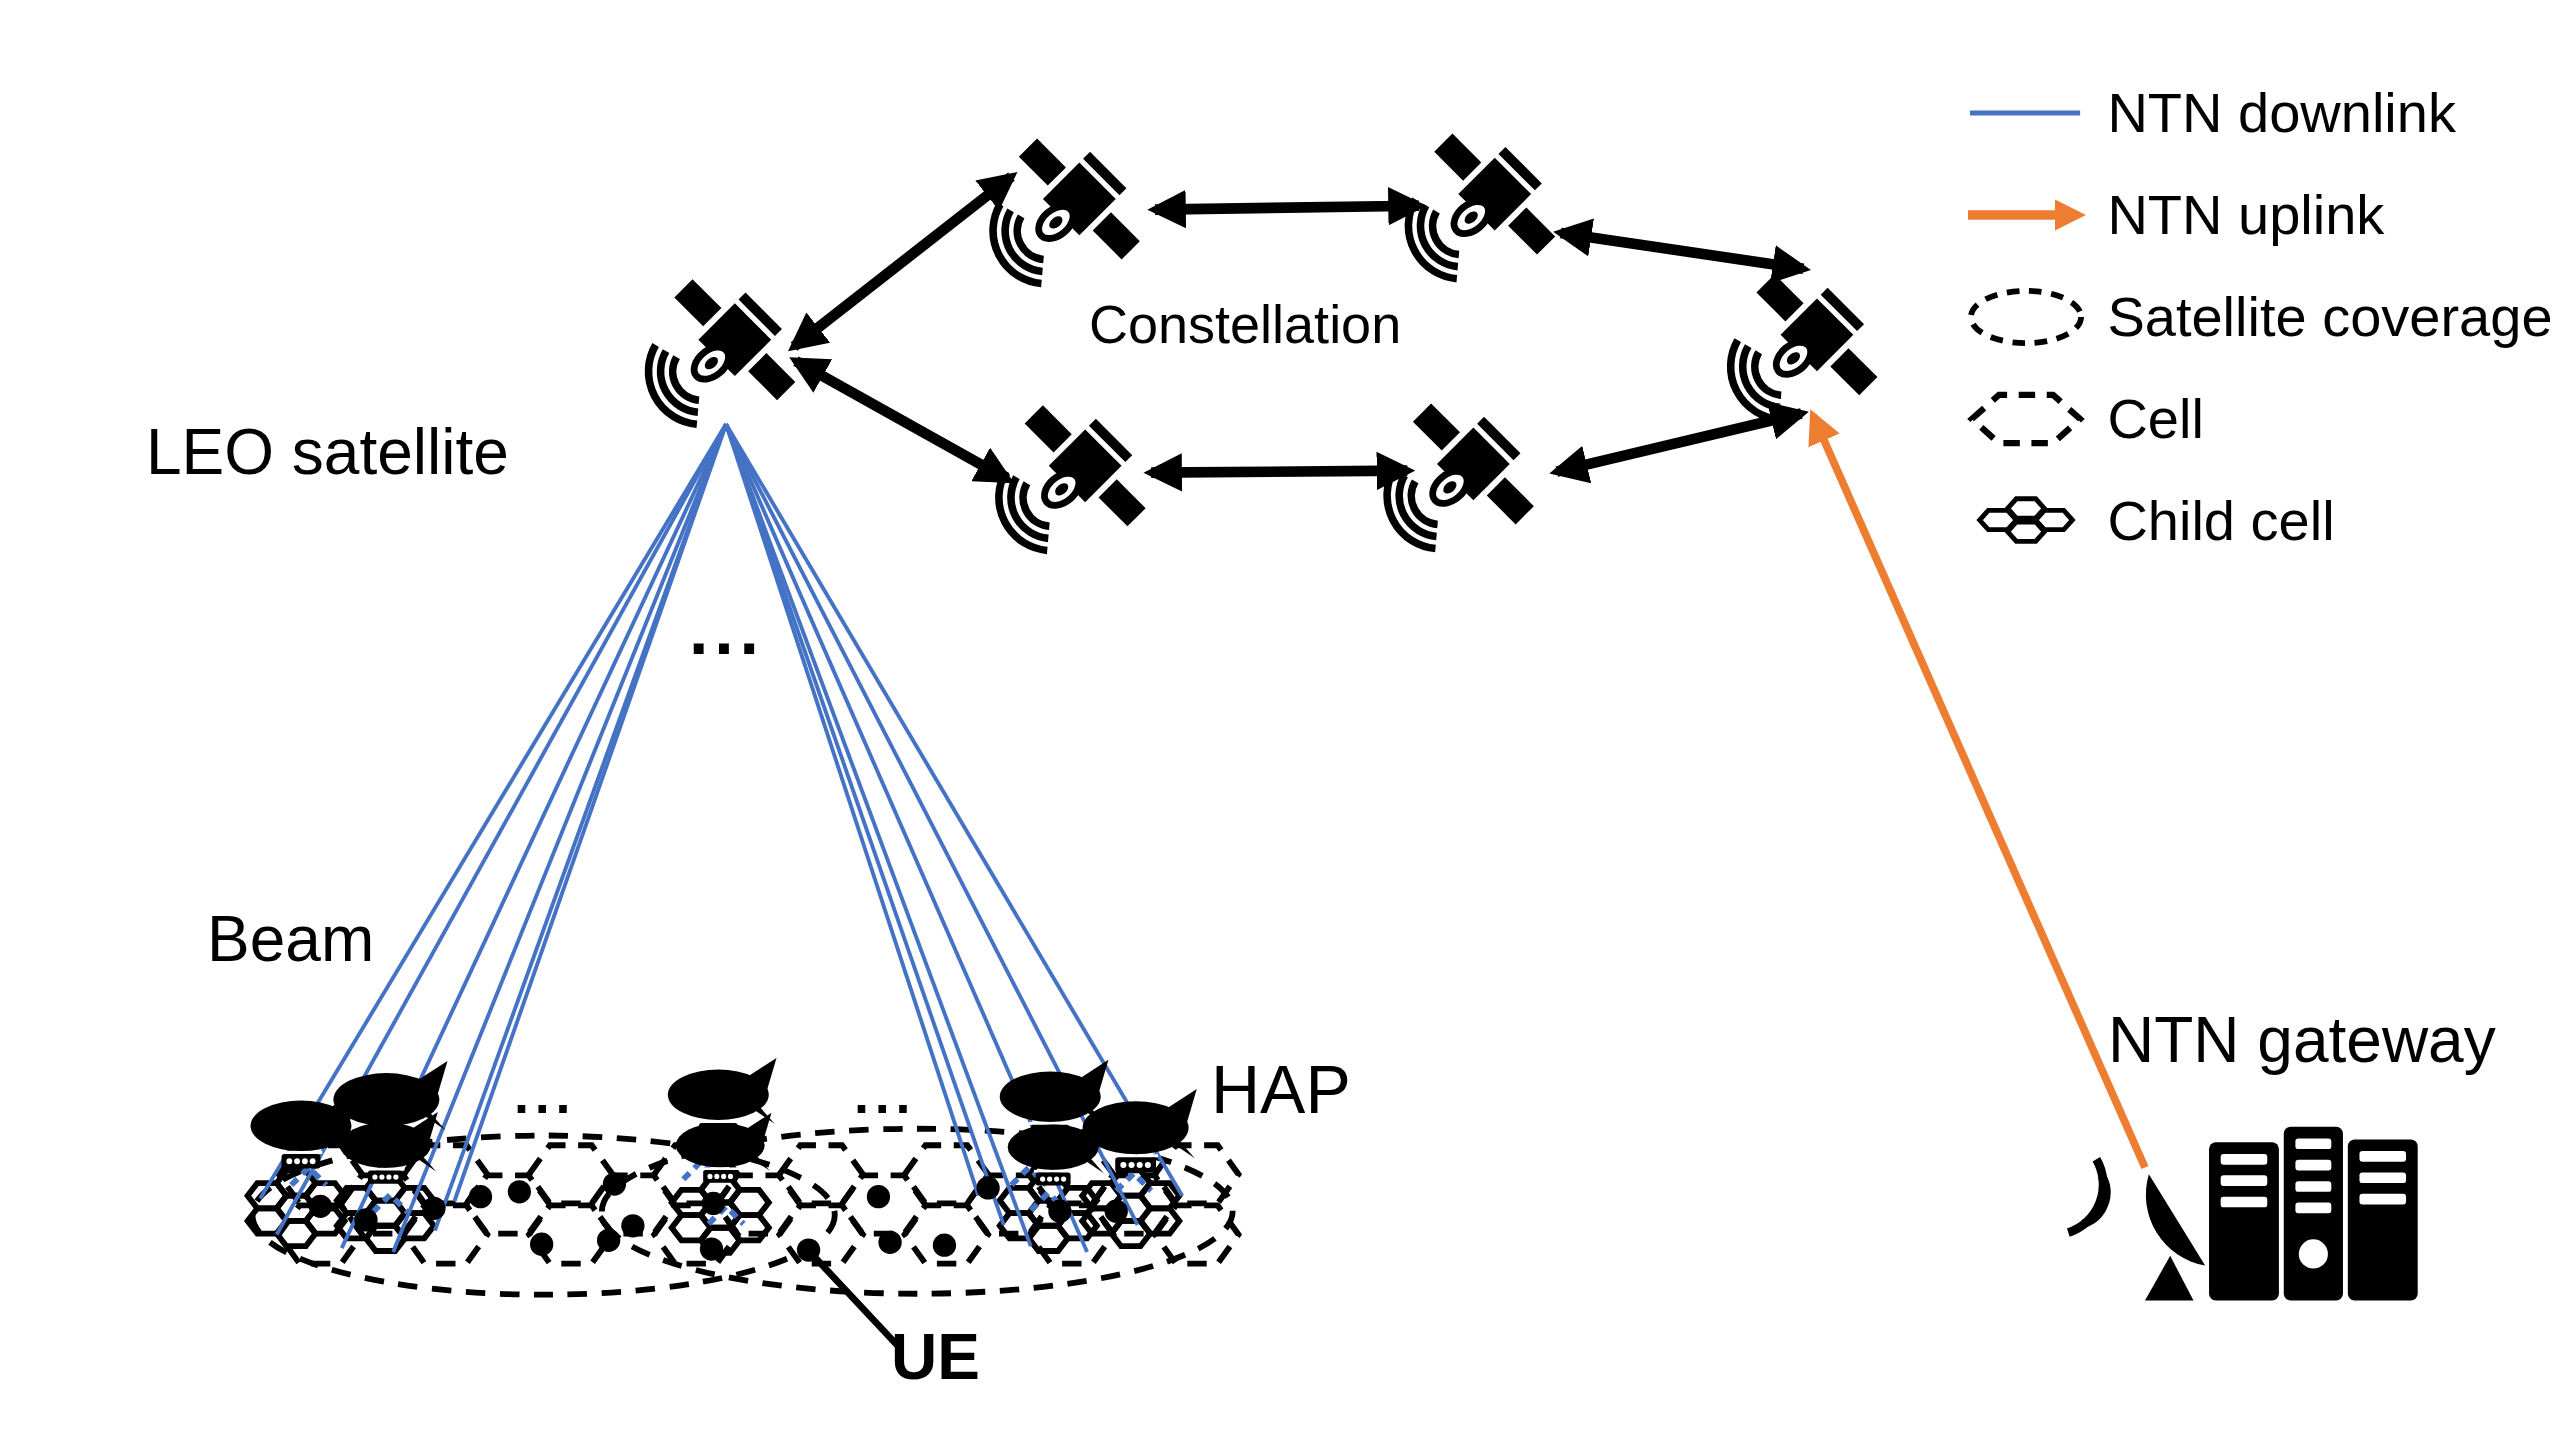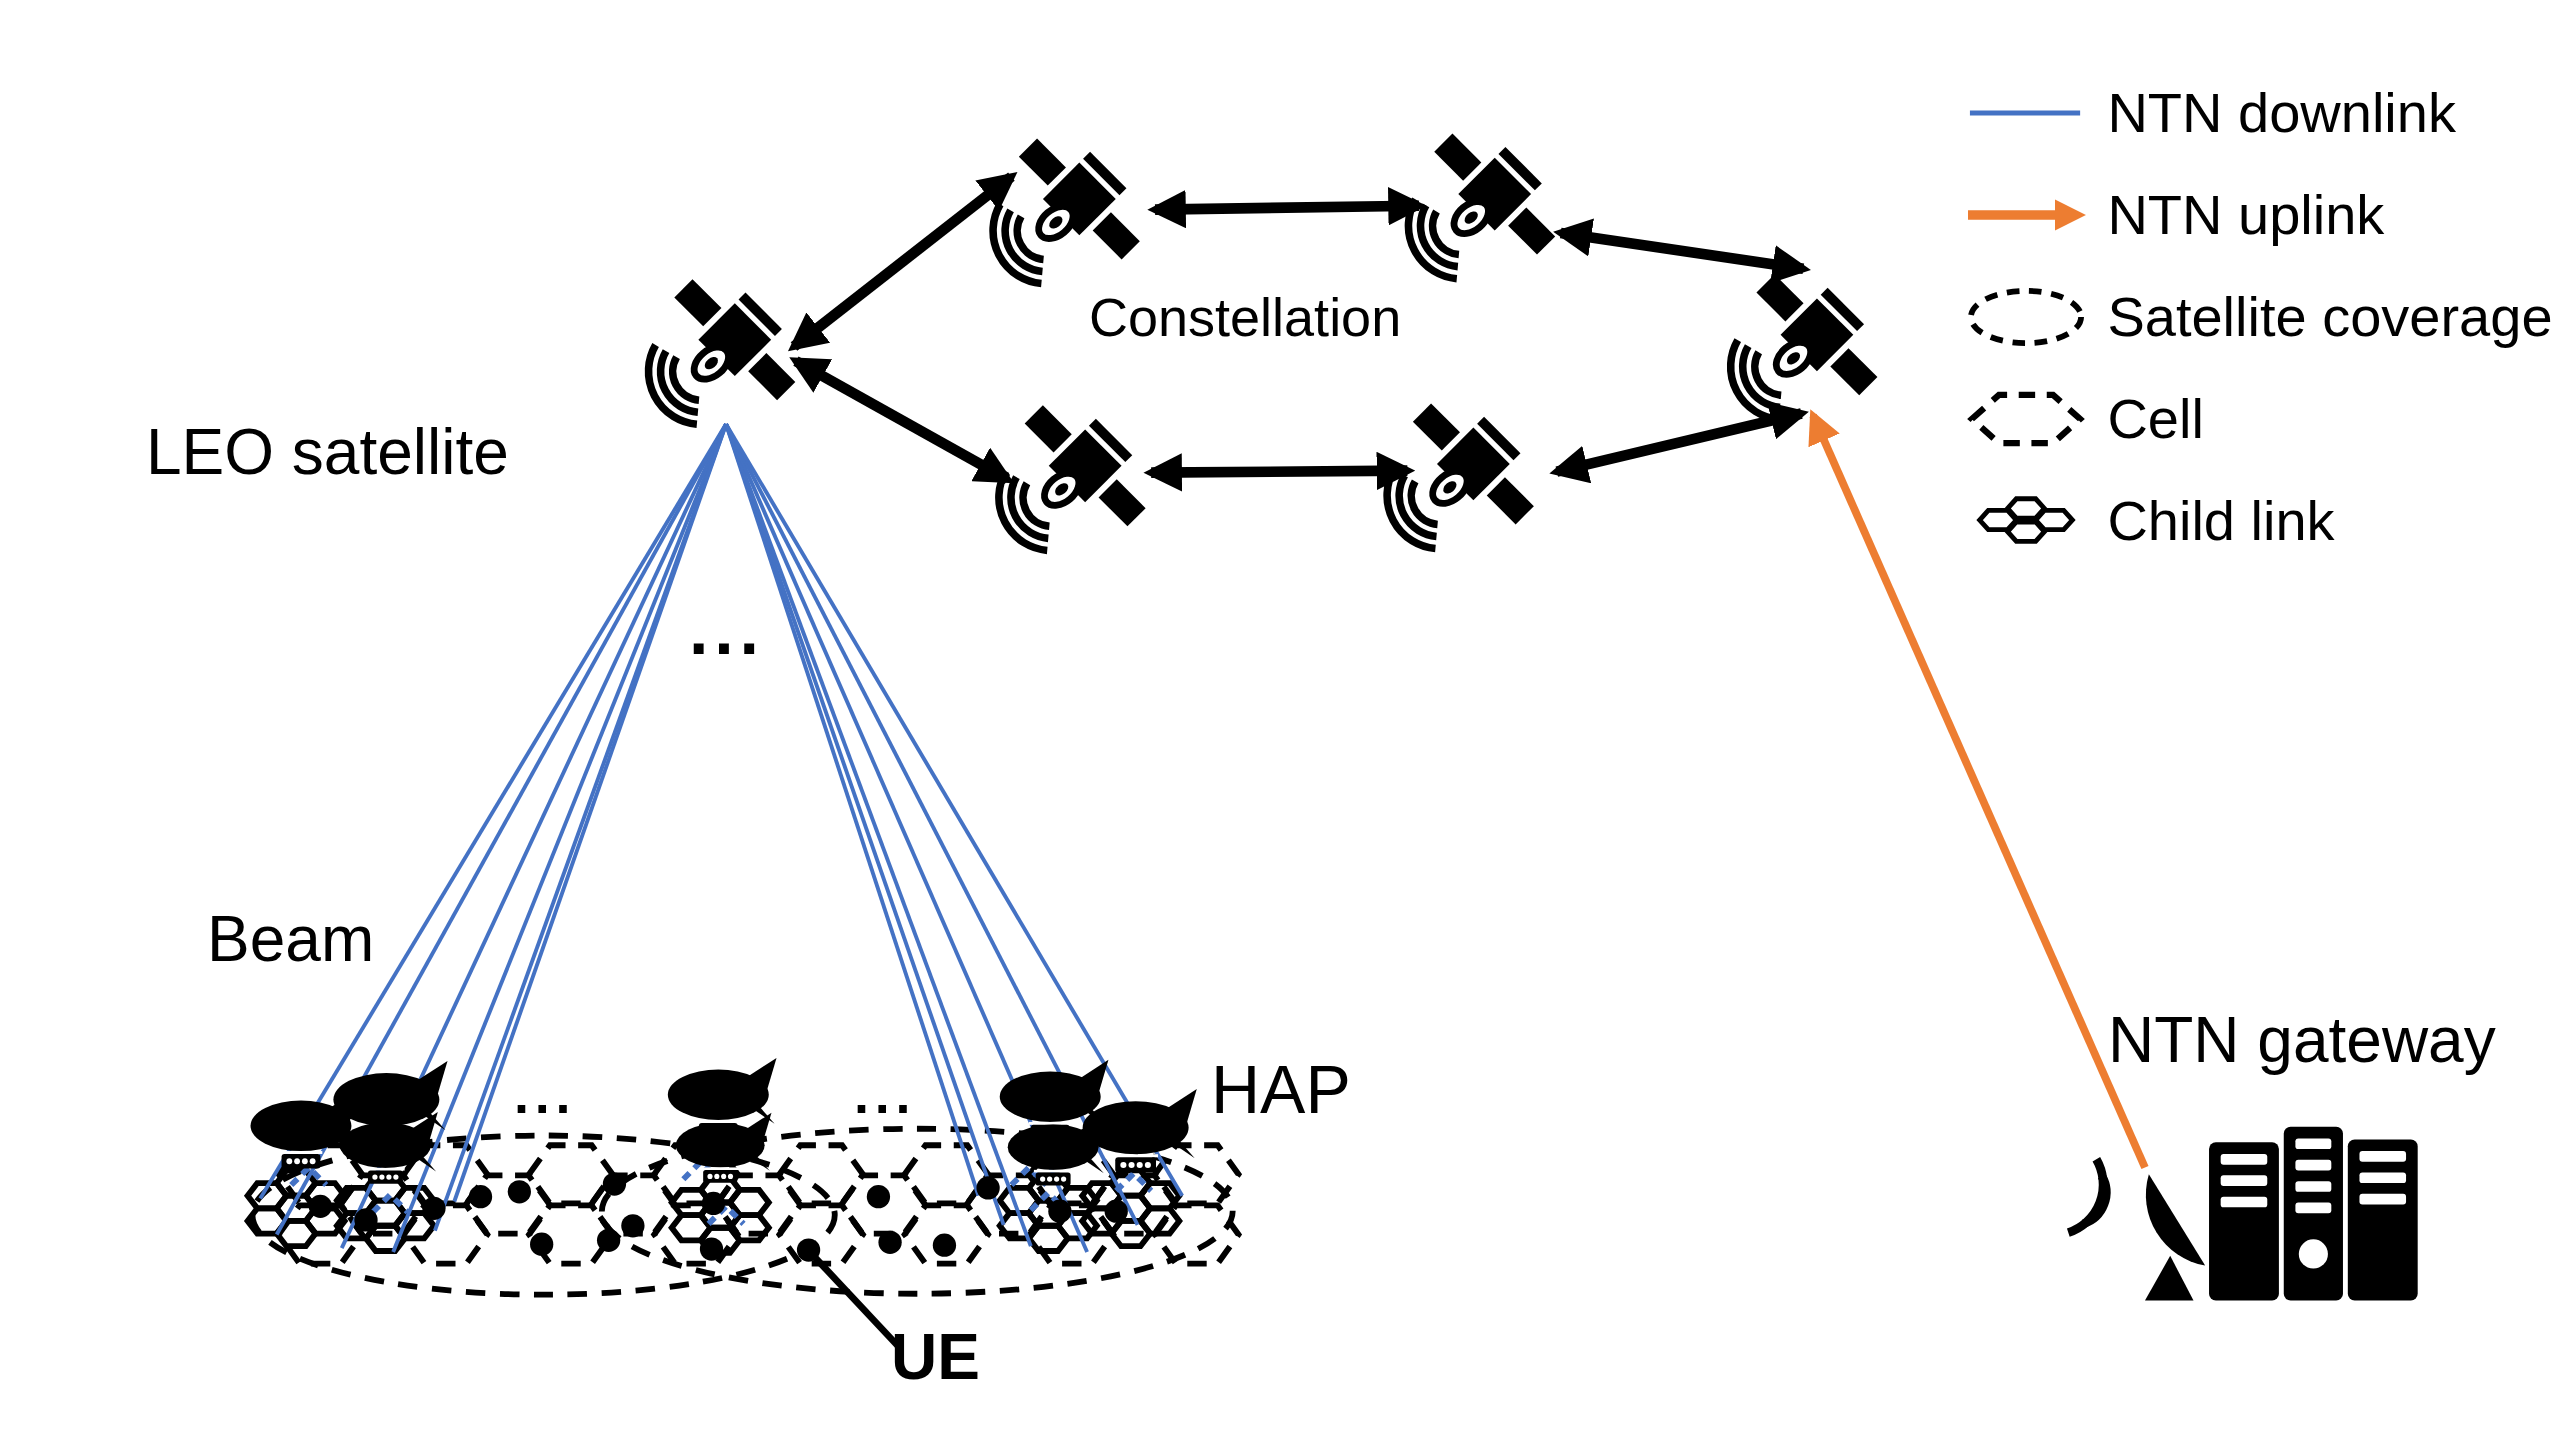--- a/index.html
+++ b/index.html
@@ -363,21 +363,21 @@
         <g>
           <rect x="209" y="-106" width="72" height="166" rx="7" fill="#000000"></rect>
           <rect x="221" y="-94" width="48" height="11" rx="3" fill="#fff"></rect>
           <rect x="221" y="-72" width="48" height="11" rx="3" fill="#fff"></rect>
           <rect x="221" y="-50" width="48" height="11" rx="3" fill="#fff"></rect>
         </g>
       </g>
     </svg>
 
   <div class="dlabel" style="left: 146px; top: 419px; font-size: 64px;">LEO satellite</div>
-  <div class="dlabel" style="left: 1089px; top: 289px; font-size: 54px;">Constellation</div>
+  <div class="dlabel" style="left: 1089px; top: 296px; font-size: 54px;">Constellation</div>
   <div class="dlabel" style="left: 207px; top: 906px; font-size: 64px;">Beam</div>
   <div class="dlabel" style="left: 1211px; top: 1054px; font-size: 68px;">HAP</div>
   <div class="dlabel" style="left: 891px; top: 1324px; font-size: 64px; font-weight: bold;">UE</div>
   <div class="dlabel" style="left: 2108px; top: 1007px; font-size: 64px; text-align: center;">NTN gateway</div>
   <div class="dlabel dots" style="left: 689px; top: 594px; font-size: 70px;">...</div>
   <div class="dlabel dots" style="left: 514px; top: 1066px; font-size: 54px;">...</div>
   <div class="dlabel dots" style="left: 854px; top: 1066px; font-size: 54px;">...</div>
 
   <div id="legend">
     <div class="lrow">
@@ -407,17 +407,17 @@
     </div>
     <div class="lrow">
       <svg class="licon" viewBox="0 0 124 60">
         <g fill="none" class="c-ink-s" stroke-width="5">
           <polygon points="43,17 52,7 72,7 81,17 72,27 52,27"></polygon>
           <polygon points="14,29 23,19 43,19 52,29 43,39 23,39"></polygon>
           <polygon points="72,29 81,19 101,19 110,29 101,39 81,39"></polygon>
           <polygon points="43,41 52,31 72,31 81,41 72,51 52,51"></polygon>
         </g>
       </svg>
-      <span class="llabel">Child link</span>
+      <span class="llabel">Child cell</span>
     </div>
   </div>
 </div>
 
 
 </body></html>

